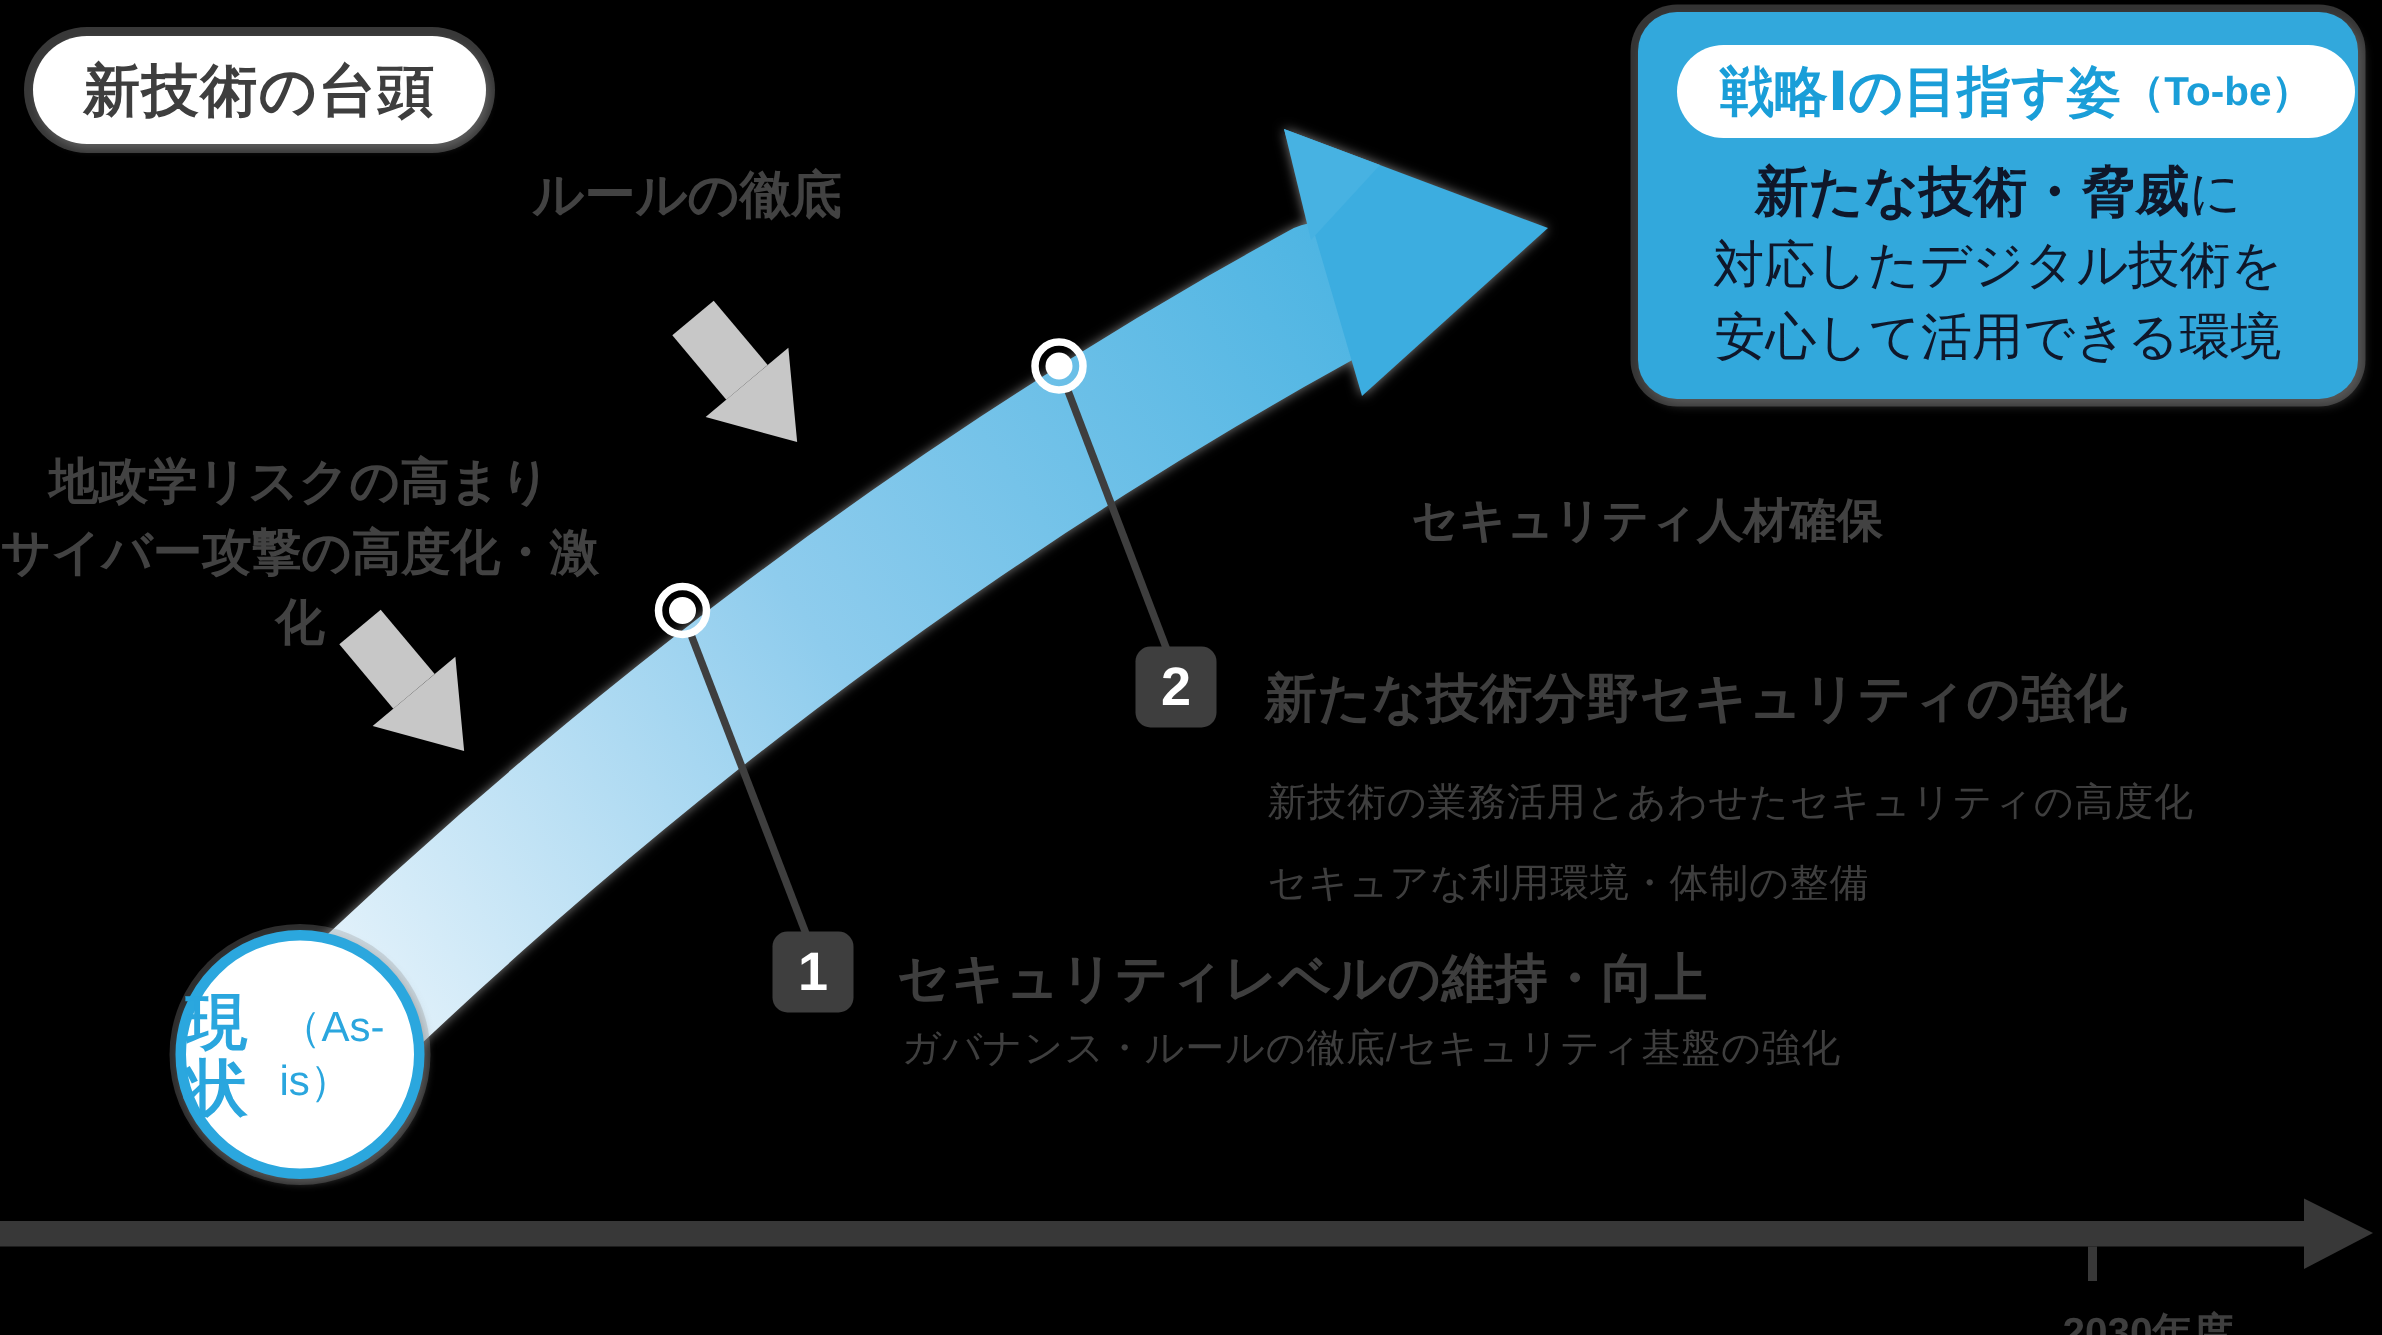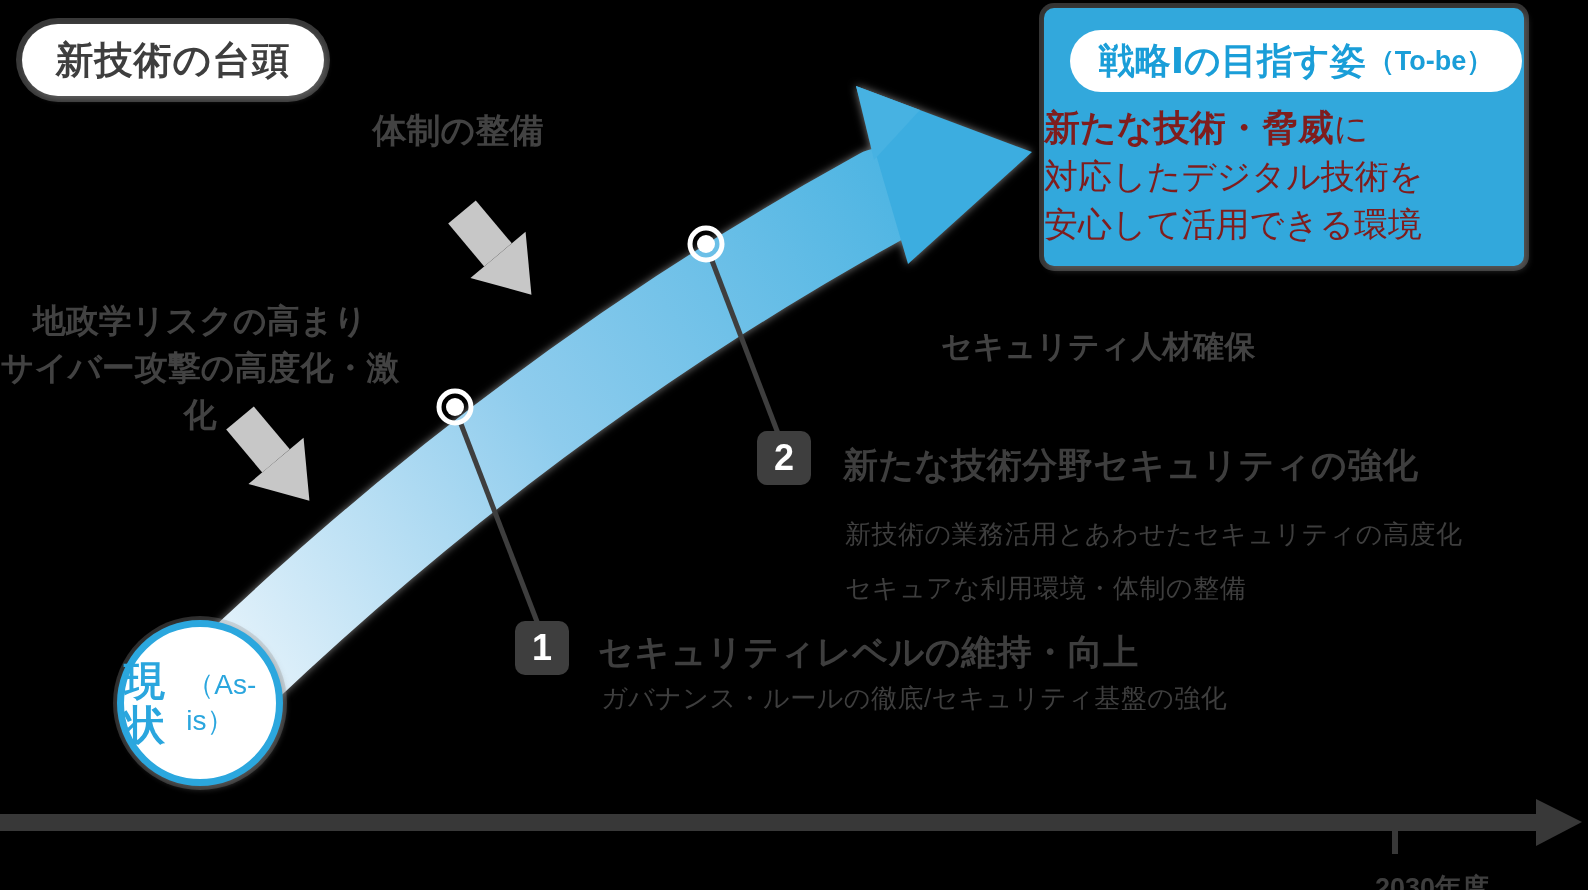--- a/index.html
+++ b/index.html
@@ -37,31 +37,31 @@
     left:117px;top:620px;width:166px;height:166px;border-radius:50%;
     background:#fff;border:7px solid #2BA7DE;
     display:flex;flex-direction:row;align-items:center;justify-content:center;
     box-shadow:0 0 0 4px rgba(150,150,150,0.3),2px 3px 6px rgba(120,120,120,0.5);
   }
   .asis-title{color:#2AA6DE;font-size:41px;font-weight:bold;line-height:44px;}
   .asis-sub{color:#2AA6DE;font-size:28px;line-height:36px;}
 
   
   .tobe-box{
-    left:1044px;top:8px;width:480px;height:258px;background:#32A8DC;border-radius:10px;
+    left:1092px;top:8px;width:480px;height:258px;background:#32A8DC;border-radius:26px;
     box-shadow:0 0 0 5px rgba(150,150,150,0.35),3px 4px 7px rgba(110,110,110,0.5);
   }
   .tobe-pill{
     position:absolute;left:26px;top:22px;width:452px;height:62px;background:#fff;border-radius:32px;
     display:flex;align-items:center;justify-content:center;gap:2px;
   }
   .tobe-tag{color:#1A9ED8;font-size:36px;font-weight:bold;}
   .tobe-tag-suffix{color:#1A9ED8;font-size:27px;font-weight:bold;}
   .tobe-body{
-    position:absolute;left:0;top:96px;width:100%;text-align:left;color:#7f1d1d;
+    position:absolute;left:0;top:96px;width:100%;text-align:center;color:#0f172a;
     font-size:34px;line-height:48px;
   }
   .tobe-body b{font-size:36px;font-weight:bold;}
 
   
   .tick-label{left:1332px;top:850px;width:200px;text-align:center;
     font-size:27px;font-weight:bold;color:#3e3e3e;margin-top:20px;}
 
   svg{position:absolute;left:0;top:0;}
   .soft-shadow{filter:drop-shadow(0 0 4px rgba(150,150,150,0.85));}
@@ -112,21 +112,21 @@
       <polygon points="1536,799 1582,822 1536,846" fill="#383838"></polygon>
       <rect x="1392" y="831" width="6" height="23" fill="#383838"></rect>
     </g>
   </svg>
 
   <div class="abs env-pill">
     <span>新技術の台頭</span>
   </div>
 
   <div class="abs factor factor-top">
-    <div>体制の整備</div>
+    <div>ルールの徹底</div>
   </div>
 
   <div class="abs factor factor-left">
     <div>地政学リスクの高まり</div>
     <div>サイバー攻撃の高度化・激化</div>
   </div>
 
   <div class="abs side-note">セキュリティ人材確保</div>
 
   <div class="abs ms-num" style="left:515px;top:621px;">

